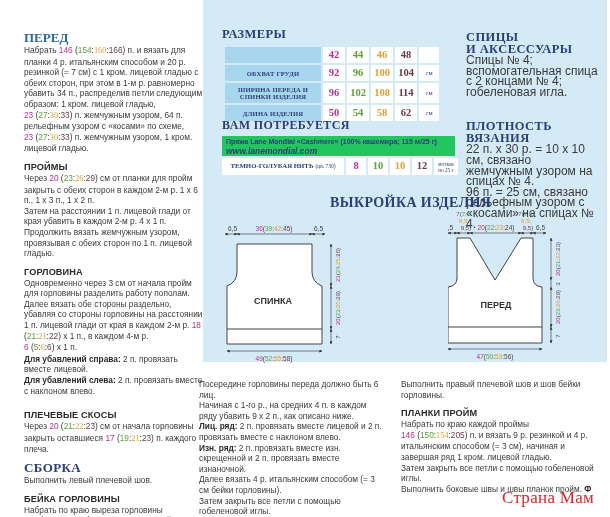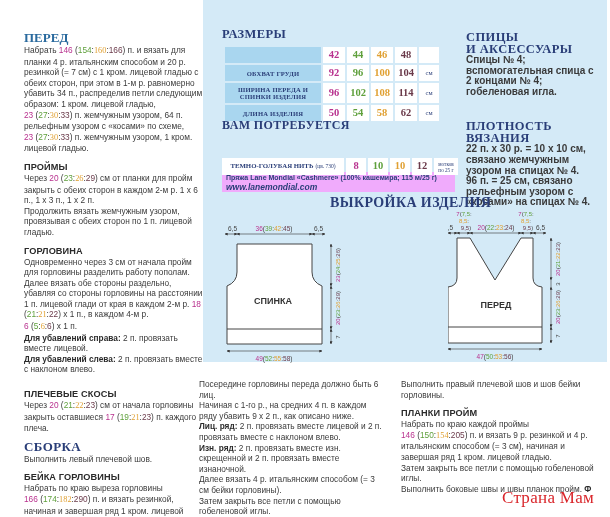--- a/index.html
+++ b/index.html
@@ -23,33 +23,33 @@
   
   #sizes-title { position: absolute; left: 222px; top: 29px; font-size: 12.5px; }
   #sizes-table { position: absolute; left: 223px; top: 45px; border-collapse: separate; border-spacing: 2px; }
   #sizes-table td { height: 16px; font-family: "Liberation Serif", serif; text-align: center; vertical-align: middle; }
   #sizes-table td.lab { background: #a9d6ef; width: 96px; font-size: 6.6px; line-height: 7px; font-weight: bold; color: #2a3e78; letter-spacing: 0.2px; }
   #sizes-table td.lab.blank { background: #a9d6ef; }
   #sizes-table td.v { background: #ffffff; width: 22px; font-size: 10.5px; font-weight: bold; }
   #sizes-table td.u { background: #ffffff; width: 20px; font-size: 6.5px; color: #2a3e78; }
 
   #need-title { position: absolute; left: 222px; top: 120px; font-size: 12px; }
-  #yarn-box { position: absolute; left: 222px; top: 136px; width: 233px; height: 20px; background: #f0abfc; padding: 1px 4px; margin-top: 36px; }
+  #yarn-box { position: absolute; left: 222px; top: 136px; width: 233px; height: 20px; background: #22c55e; padding: 1px 4px; }
   #yarn-line { font-size: 7px; font-weight: bold; color: #2a3e78; line-height: 9px; }
   #yarn-url { font-size: 8.5px; font-weight: bold; font-style: italic; color: #2a3e78; line-height: 10px; }
   #yarn-row { position: absolute; left: 222px; top: 158px; display: flex; gap: 2px; }
   #yarn-row div { background: #ffffff; height: 17px; display: flex; align-items: center; justify-content: center; font-family: "Liberation Serif", serif; }
   #yarn-name { width: 122px; font-size: 6.8px; font-weight: bold; color: #2a3e78; }
   #yarn-name small { font-size: 5.5px; font-weight: normal; margin-left: 2px; }
   .yv { width: 20px; font-size: 10.5px; font-weight: bold; }
   #yarn-unit { width: 24px; font-size: 5.2px; line-height: 6px; color: #2a3e78; text-align: center; flex-direction: column; }
 
   #tools-col { position: absolute; left: 466px; top: 31px; width: 135px; }
   #tools-col .h-serif { font-size: 12.5px; line-height: 12px; }
-  #tools-col p { font-size: 10px; line-height: 10.6px; color: #3a3a3a; font-weight: bold; }
+  #tools-col p { font-size: 12px; line-height: 10.6px; color: #3a3a3a; }
 
   #pattern-title { position: absolute; left: 330px; top: 198px; font-size: 14px; }
 
   
   svg.dia { position: absolute; }
   svg.dia text { font-family: "Liberation Sans", sans-serif; }
 
   #left-col { left: 24px; top: 31px; width: 180px; }
   #mid-col { left: 199px; top: 379px; width: 186px; }
   #right-col { left: 401px; top: 379px; width: 200px; }
@@ -61,20 +61,21 @@
 
 <div id="blue-panel"></div>
 <div id="blue-edge"></div>
 
 <div class="col" id="left-col">
   <div class="h-main">ПЕРЕД</div>
   <p><span>Набрать </span><span class="c1">146</span> (<span class="c2">154</span>:<span class="c3">160</span>:<span class="c4">166</span>)<span> п. и вязать для планки 4 р. итальянским способом и 20 р. резинкой (= 7 см) с 1 кром. лицевой гладью с обеих сторон, при этом в 1-м р. равномерно убавить 34 п., распределив петли следующим образом: 1 кром. лицевой гладью,</span><br><span class="c1">23</span> (<span class="c2">27</span>:<span class="c3">30</span>:<span class="c4">33</span>)<span> п. жемчужным узором, 64 п. рельефным узором с «косами» по схеме,</span><br><span class="c1">23</span> (<span class="c2">27</span>:<span class="c3">30</span>:<span class="c4">33</span>)<span> п. жемчужным узором, 1 кром. лицевой гладью.</span></p>
 
   <div class="h-sans">ПРОЙМЫ</div>
   <p><span>Через </span><span class="c1">20</span> (<span class="c2">23</span>:<span class="c3">26</span>:<span class="c4">29</span>)<span> см от планки для пройм закрыть с обеих сторон в каждом 2-м р. 1 х 6 п., 1 х 3 п., 1 х 2 п.</span></p>
+  <p>Затем на расстоянии 1 п. лицевой глади от края убавить в каждом 2-м р. 4 х 1 п.</p>
   <p>Продолжить вязать жемчужным узором, провязывая с обеих сторон по 1 п. лицевой гладью.</p>
 
   <div class="h-sans">ГОРЛОВИНА</div>
   <p><span>Одновременно через 3 см от начала пройм для горловины разделить работу пополам. Далее вязать обе стороны раздельно, убавляя со стороны горловины на расстоянии 1 п. лицевой глади от края в каждом 2-м р. </span><span class="c1">18</span> (<span class="c2">21</span>:<span class="c3">21</span>:<span class="c4">22</span>)<span> х 1 п., в каждом 4-м р.</span><br><span class="c1">6</span> (<span class="c2">5</span>:<span class="c3">6</span>:<span class="c4">6</span>)<span> х 1 п.</span></p>
   <p><b>Для убавлений справа:</b><span> 2 п. провязать вместе лицевой.</span></p>
   <p><b>Для убавлений слева:</b><span> 2 п. провязать вместе с наклоном влево.</span></p>
 
   <div class="h-sans" style="margin-top:14px">ПЛЕЧЕВЫЕ СКОСЫ</div>
   <p><span>Через </span><span class="c1">20</span> (<span class="c2">21</span>:<span class="c3">22</span>:<span class="c4">23</span>)<span> см от начала горловины закрыть оставшиеся </span><span class="c1">17</span> (<span class="c2">19</span>:<span class="c3">21</span>:<span class="c4">23</span>)<span> п. каждого плеча.</span></p>
 

